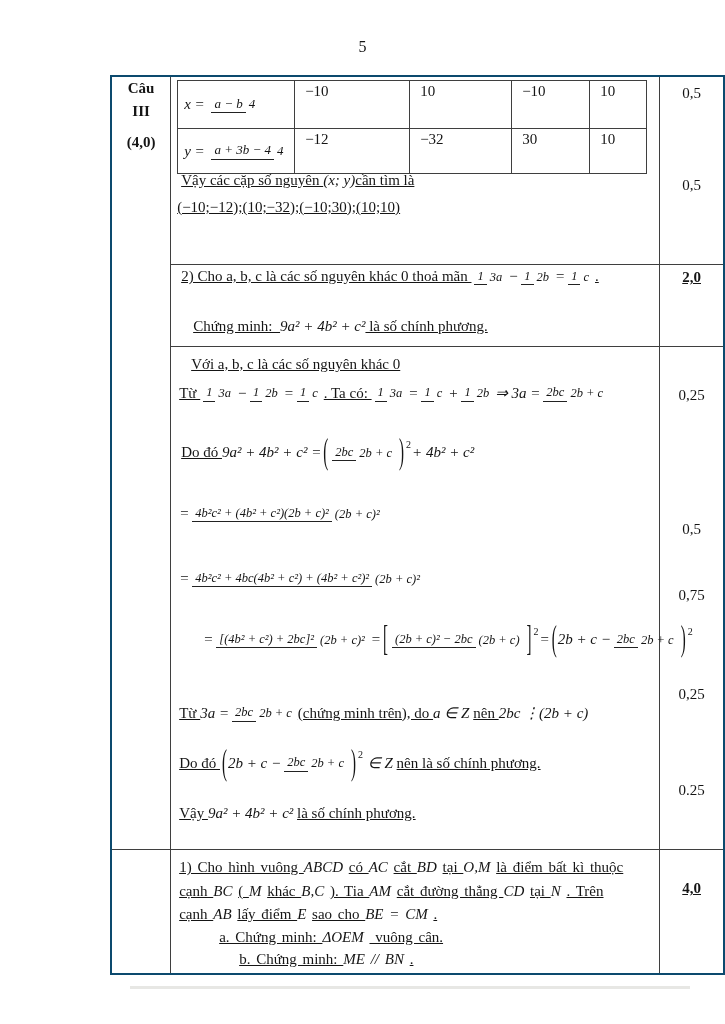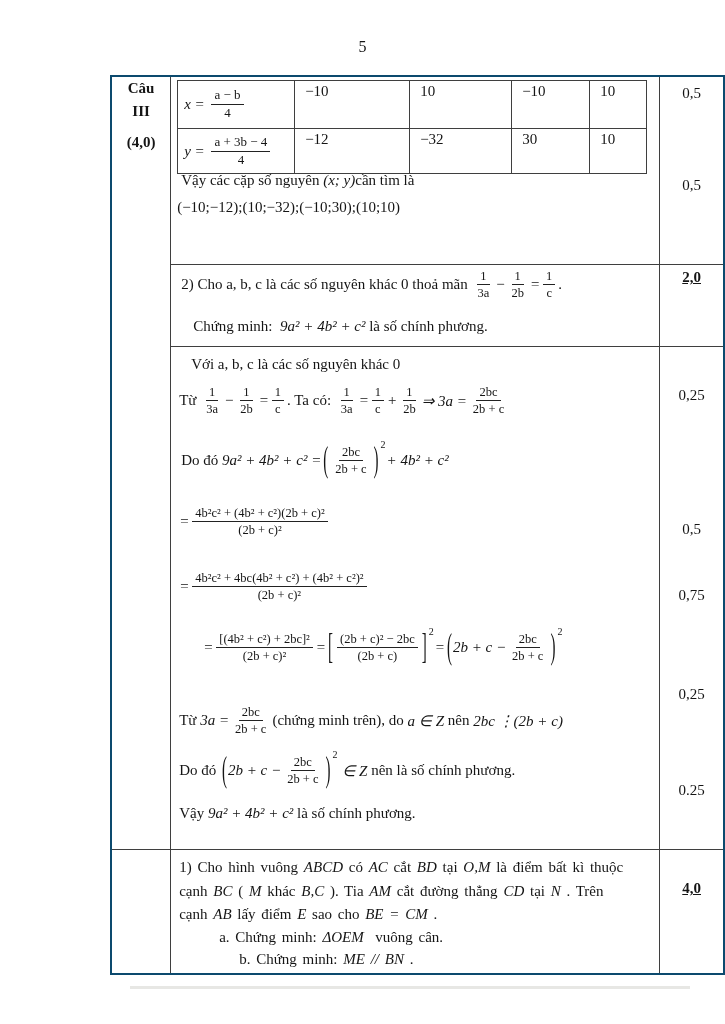--- a/index.html
+++ b/index.html
@@ -33,25 +33,26 @@
   td.score-cell { font-size:15px; }
   .score-val {
     position:absolute; left:0; width:100%;
     text-align:center; white-space:nowrap;
   }
   .score-bold { font-weight:bold;text-decoration:underline; }
   
   .tline { position:absolute; white-space:pre; }
   .fline { position:absolute; display:flex; align-items:center; white-space:pre; }
   .it { font-style:italic; }
-  .rm { font-style:normal; }
+  .rm { font-style:normal;text-decoration:underline; }
   
   .frac {
-    display:inline-flex; flex-direction:column; align-items:center;
+    display:inline-flex; align-items:center;
     font-size:12.5px; line-height:1.3; margin:0 3px; text-align:center;
+    font-style:italic;
   }
   .frac .fn { border-bottom:1px solid #222; padding:0 3px; white-space:pre; }
   .frac .fd { padding:0 3px; white-space:pre; }
   
   .grp { display:inline-flex; align-items:center; margin:0 1px; }
   .bigd {
     display:inline-block; transform:scaleY(2.35);
     font-size:15px; padding:0 1px; font-style:normal;
   }
   .gsup { font-size:10px; align-self:flex-start; margin-top:-5px; margin-left:1px; }

